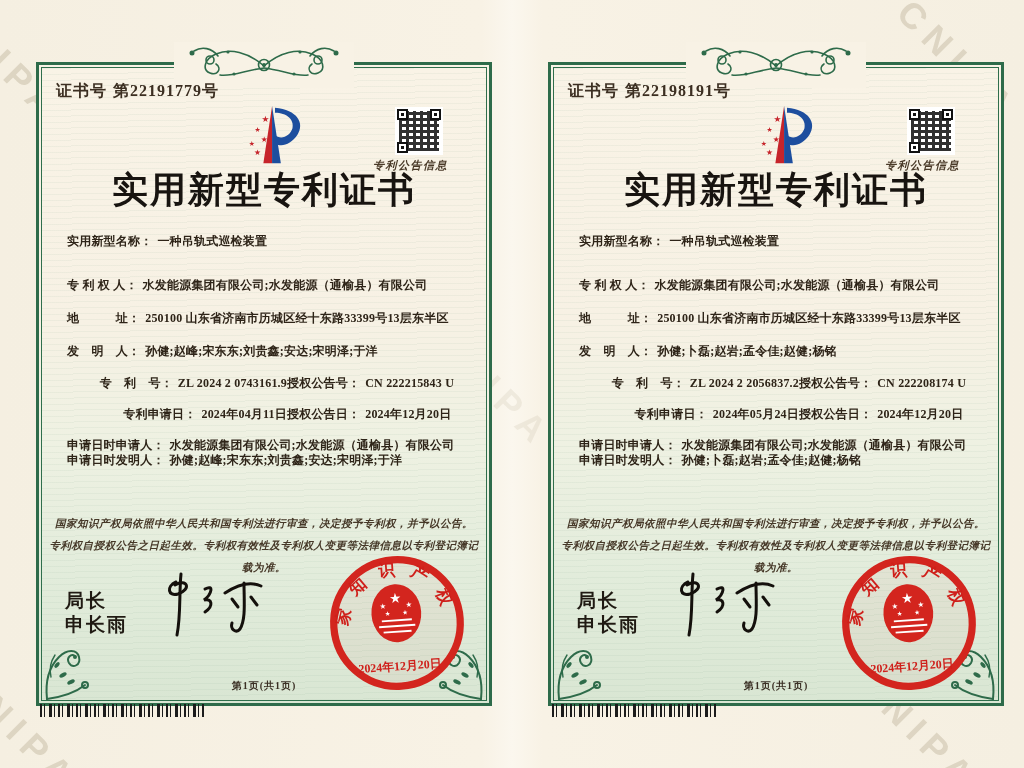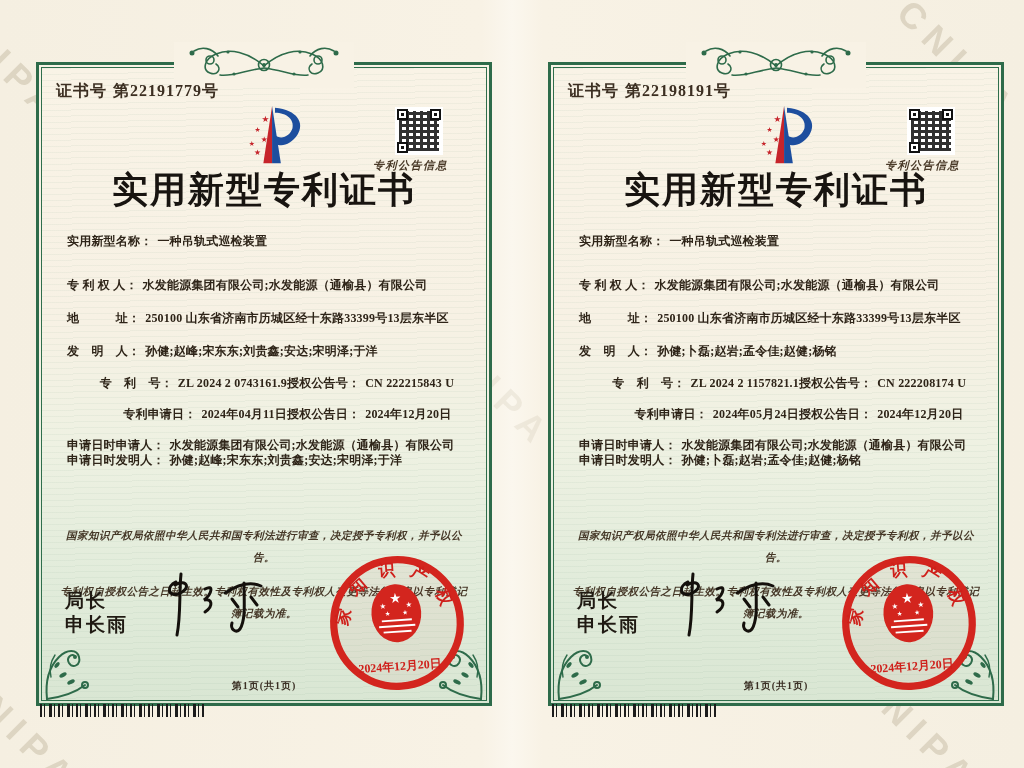--- a/index.html
+++ b/index.html
@@ -100,21 +100,21 @@
   .r-inventor{top:278px}
   .r-patno{top:310px}
   .r-dates{top:341px}
   .r-appat{top:372px}
   .r-invat{top:387px}
   
   .legal{
     position:absolute;left:8px;right:8px;top:448px;text-align:center;
     font-size:10.5px;font-style:italic;color:#463828;line-height:22px;letter-spacing:0.5px;font-weight:600;
   }
-  .legal p{margin:12px;}
+  .legal p{margin:0;}
   .director{
     position:absolute;left:26px;top:524px;
     font-size:19px;color:#201a13;line-height:24px;letter-spacing:2px;font-weight:600;
   }
   .signature{position:absolute;left:108px;top:504px;width:122px;height:72px;}
   .seal{position:absolute;left:288px;top:488px;width:140px;height:140px;transform:rotate(-4deg);}
   .pagefoot{
     position:absolute;left:0;right:0;top:614px;text-align:center;
     font-size:10px;color:#3a2f24;letter-spacing:1px;font-weight:600;
   }
@@ -360,21 +360,21 @@
       <div class="row r-patentee">
         <span class="lbl">专 利 权 人：</span><span class="val">水发能源集团有限公司;水发能源（通榆县）有限公司</span>
       </div>
       <div class="row r-address">
         <span class="lbl">地　　　址：</span><span class="val">250100 山东省济南市历城区经十东路33399号13层东半区</span>
       </div>
       <div class="row r-inventor">
         <span class="lbl">发　明　人：</span><span class="val">孙健;卜磊;赵岩;孟令佳;赵健;杨铭</span>
       </div>
       <div class="row r-patno">
-        <span class="colA"><span class="lbl">专　利　号：</span><span class="val">ZL 2024 2 1157821.1</span></span><span class="colB"><span class="lbl">授权公告号：</span><span class="val">CN 222208174 U</span></span>
+        <span class="colA"><span class="lbl">专　利　号：</span><span class="val">ZL 2024 2 2056837.2</span></span><span class="colB"><span class="lbl">授权公告号：</span><span class="val">CN 222208174 U</span></span>
       </div>
       <div class="row r-dates">
         <span class="colA"><span class="lbl">专利申请日：</span><span class="val">2024年05月24日</span></span><span class="colB"><span class="lbl">授权公告日：</span><span class="val">2024年12月20日</span></span>
       </div>
       <div class="row r-appat">
         <span class="lbl">申请日时申请人：</span><span class="val">水发能源集团有限公司;水发能源（通榆县）有限公司</span>
       </div>
       <div class="row r-invat">
         <span class="lbl">申请日时发明人：</span><span class="val">孙健;卜磊;赵岩;孟令佳;赵健;杨铭</span>
       </div>

